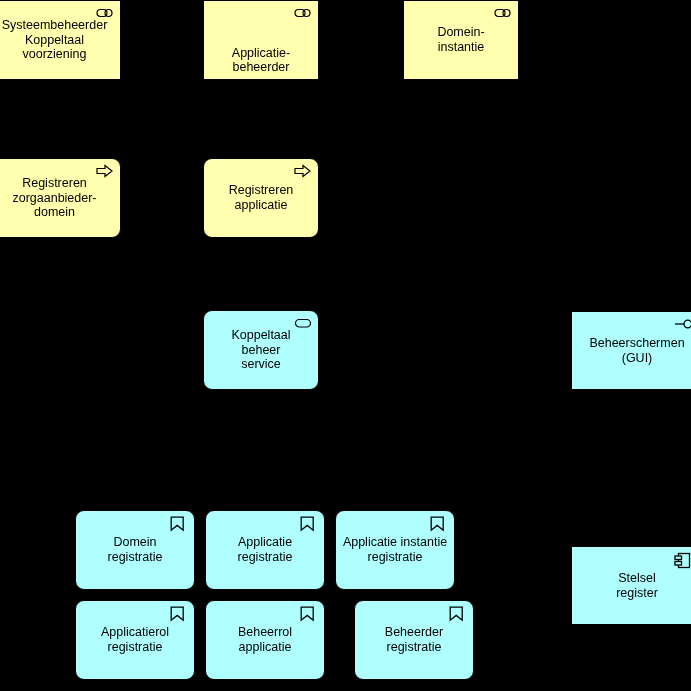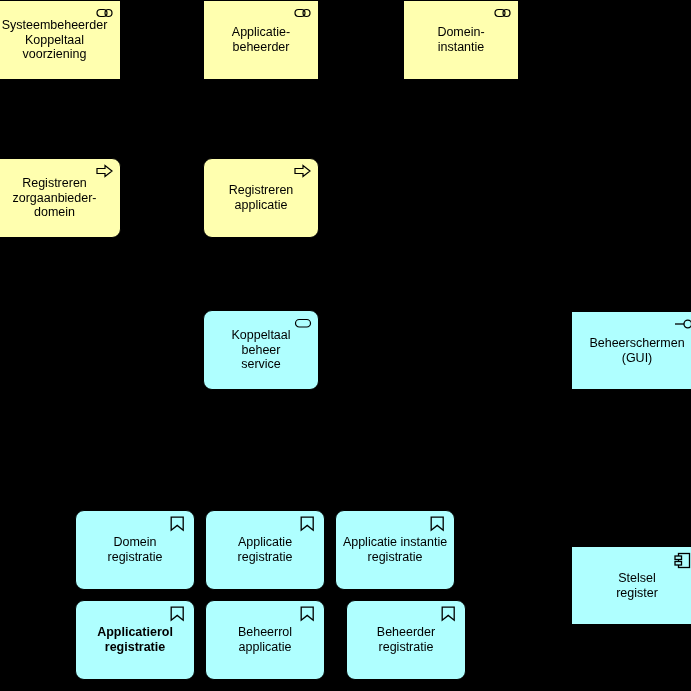--- a/index.html
+++ b/index.html
@@ -91,21 +91,21 @@
       <svg width="18" height="14" viewBox="0 0 18 14">
         <rect x="1" y="3.5" width="10" height="7" rx="3.5" ry="3.5" fill="none" stroke="#000" stroke-width="1.2"></rect>
         <circle cx="12.5" cy="7" r="3.5" fill="none" stroke="#000" stroke-width="1.2"></circle>
       </svg>
     </span>
     <span class="label">Systeembeheerder
 Koppeltaal
 voorziening</span>
   </div>
 
-  <div class="node role" style="left:203px; top:0px; width:116px; height:80px;">
+  <div class="node role" style="left:203px; top:0px; width:116px; height:80px;align-items:flex-end;">
     <span class="icon">
       <svg width="18" height="14" viewBox="0 0 18 14">
         <rect x="1" y="3.5" width="10" height="7" rx="3.5" ry="3.5" fill="none" stroke="#000" stroke-width="1.2"></rect>
         <circle cx="12.5" cy="7" r="3.5" fill="none" stroke="#000" stroke-width="1.2"></circle>
       </svg>
     </span>
     <span class="label">Applicatie-
 beheerder</span>
   </div>
 
@@ -187,41 +187,41 @@
   <div class="node dataobject" style="left:335px; top:510px; width:120px; height:80px;">
     <span class="icon">
       <svg width="15" height="16" viewBox="0 0 15 16">
         <path d="M1.2,14.2 L1.2,1.2 L13.2,1.2 L13.2,14.2 L7.2,9.4 Z" fill="none" stroke="#000" stroke-width="1.3" stroke-linejoin="miter"></path>
       </svg>
     </span>
     <span class="label">Applicatie instantie
 registratie</span>
   </div>
 
-  <div class="node dataobject" style="left:75px; top:600px; width:120px; height:80px;font-weight:bold;">
+  <div class="node dataobject" style="left:75px; top:600px; width:120px; height:80px;">
     <span class="icon">
       <svg width="15" height="16" viewBox="0 0 15 16">
         <path d="M1.2,14.2 L1.2,1.2 L13.2,1.2 L13.2,14.2 L7.2,9.4 Z" fill="none" stroke="#000" stroke-width="1.3" stroke-linejoin="miter"></path>
       </svg>
     </span>
     <span class="label">Applicatierol
 registratie</span>
   </div>
 
   <div class="node dataobject" style="left:205px; top:600px; width:120px; height:80px;">
     <span class="icon">
       <svg width="15" height="16" viewBox="0 0 15 16">
         <path d="M1.2,14.2 L1.2,1.2 L13.2,1.2 L13.2,14.2 L7.2,9.4 Z" fill="none" stroke="#000" stroke-width="1.3" stroke-linejoin="miter"></path>
       </svg>
     </span>
     <span class="label">Beheerrol
 applicatie</span>
   </div>
 
-  <div class="node dataobject" style="left:346px; top:600px; width:120px; height:80px;justify-content:center;">
+  <div class="node dataobject" style="left:354px; top:600px; width:120px; height:80px;justify-content:center;">
     <span class="icon">
       <svg width="15" height="16" viewBox="0 0 15 16">
         <path d="M1.2,14.2 L1.2,1.2 L13.2,1.2 L13.2,14.2 L7.2,9.4 Z" fill="none" stroke="#000" stroke-width="1.3" stroke-linejoin="miter"></path>
       </svg>
     </span>
     <span class="label">Beheerder registratie</span>
   </div>
 
   <div class="node component" style="left:571px; top:546px; width:132px; height:79px;">
     <span class="icon" style="top:5px; right:11px; width:17px; height:17px;">

